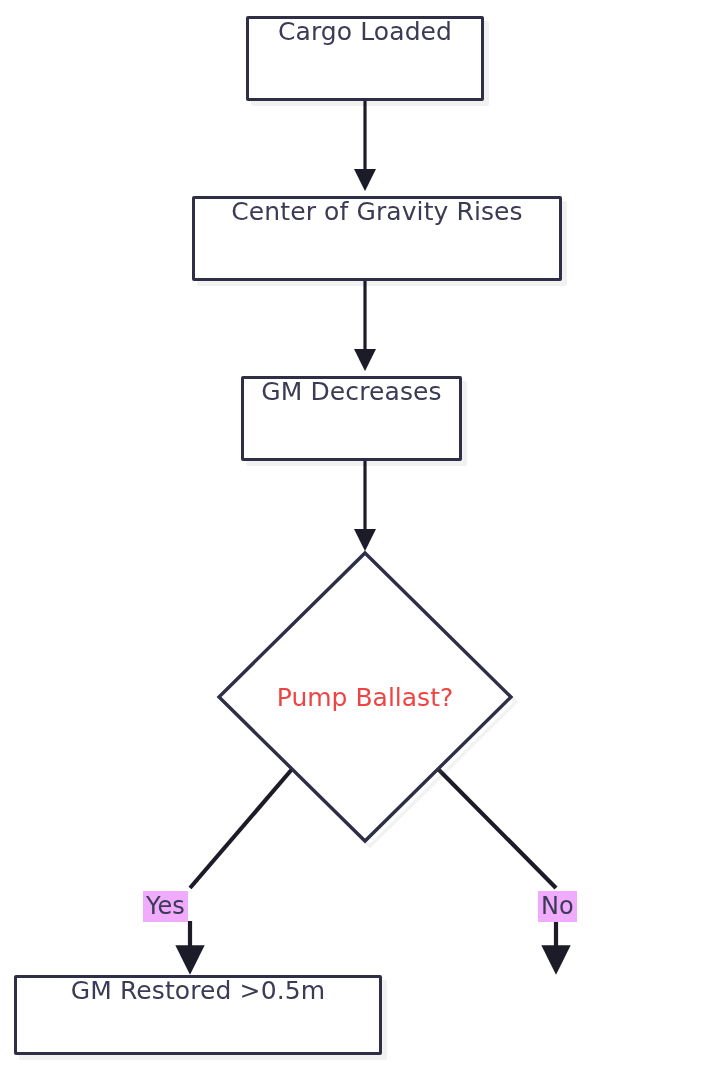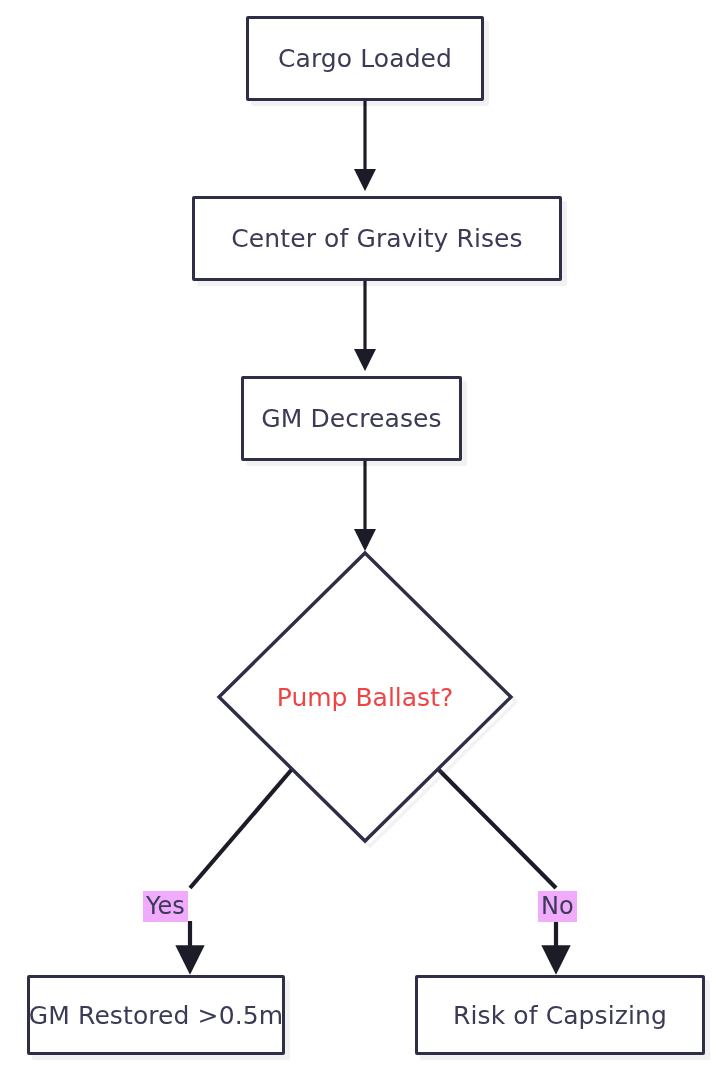--- a/index.html
+++ b/index.html
@@ -28,21 +28,21 @@
     height: 1080px;
     overflow: visible;
   }
   .node-box {
     position: absolute;
     box-sizing: border-box;
     background: #ffffff;
     border: 3px solid #2e2e46;
     border-radius: 2px;
     display: flex;
-    align-items: center;
+    align-items: flex-start;
     justify-content: center;
     box-shadow: 5px 5px 0 0 rgba(0,0,0,0.055);
   }
   .node-label {
     font-family: "DejaVu Sans", "Liberation Sans", sans-serif;
     font-size: 25px;
     font-weight: 400;
     color: #3b3b55;
     letter-spacing: 0.1px;
     white-space: nowrap;
@@ -115,25 +115,22 @@
   <div class="node-box" style="left:180px; top:196px; width:370px; height:85px;margin-left:12px;">
     <span class="node-label">Center of Gravity Rises</span>
   </div>
 
   <div class="node-box" style="left:241px; top:376px; width:221px; height:85px;">
     <span class="node-label">GM Decreases</span>
   </div>
 
   <span class="diamond-label" style="left:365px; top:697px;">Pump Ballast?</span>
 
-  <div class="node-box" style="left:27px; top:975px; width:258px; height:80px;">
+  <div class="node-box" style="left:14px; top:975px; width:368px; height:80px;">
     <span class="node-label">GM Restored &gt;0.5m</span>
   </div>
 
-  <div class="node-box" style="left:415px; top:975px; width:290px; height:80px;">
-    <span class="node-label">Risk of Capsizing</span>
-  </div>
 
   <span class="edge-label" style="left:143px; top:891px;">Yes</span>
 
   <span class="edge-label" style="left:538px; top:891px;text-align:right;">No</span>
 
 </div>
 
 </body></html>

